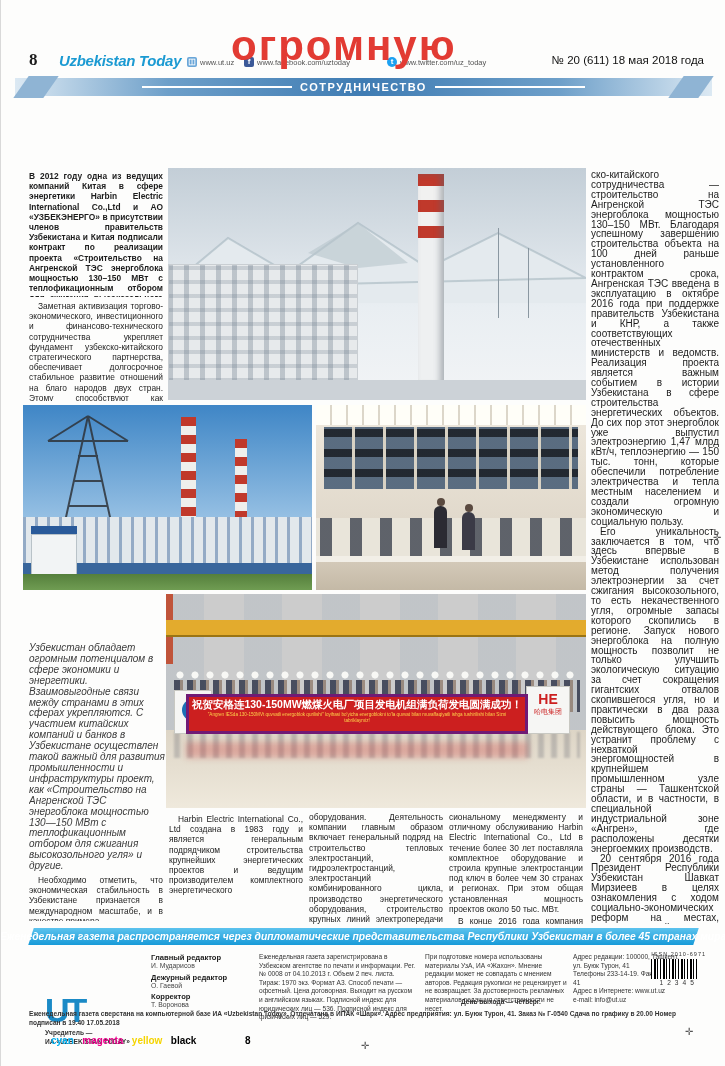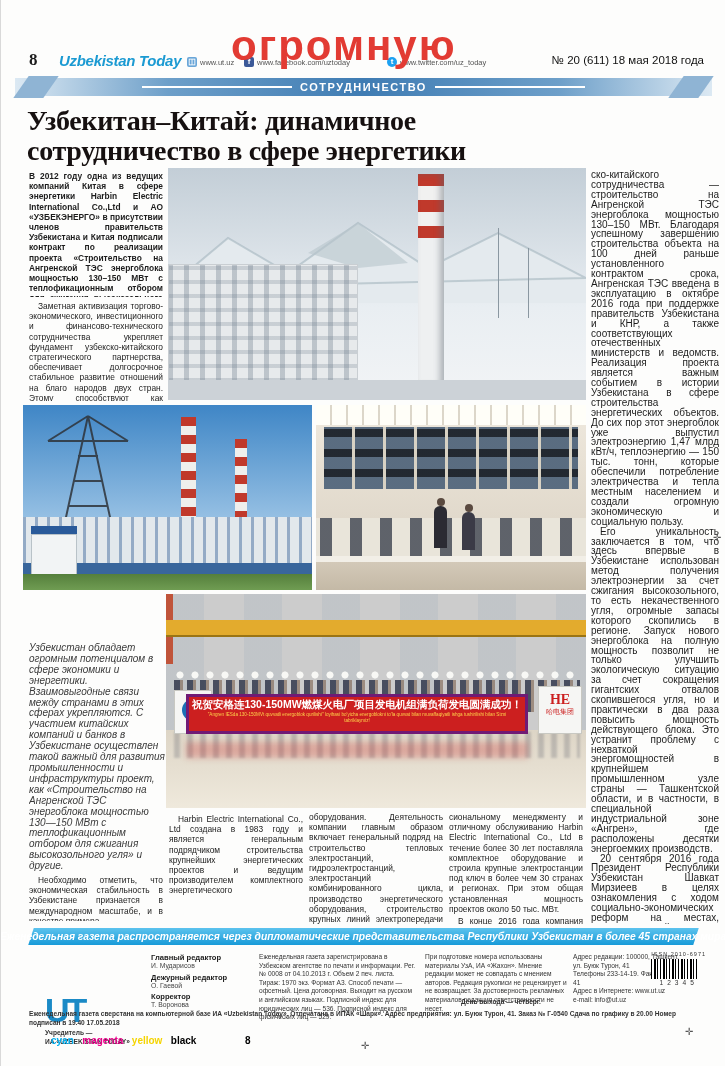--- a/index.html
+++ b/index.html
@@ -118,24 +118,20 @@
   <div class="abs cn-title" style="left:230px;top:24px;">огромную</div>
 
   <div class="abs banner">
     <div class="cap" style="left:6px;"></div>
     <div class="cap" style="right:6px;"></div>
     <div class="line"></div>
     <span class="lbl">СОТРУДНИЧЕСТВО</span>
     <div class="line"></div>
   </div>
 
-  <div class="abs headline" style="left:26px;top:106px;width:580px;">
-    <div>Узбекитан–Китай: динамичное</div>
-    <div>сотрудничество в сфере энергетики</div>
-  </div>
 
   <div class="abs col lead" style="left:28px;top:171px;width:134px;height:126px;">
     <p>В 2012 году одна из ведущих компаний Китая в сфере энергетики Harbin Electric International Co.,Ltd и АО «УЗБЕКЭНЕРГО» в присутствии членов правительств Узбекистана и Китая подписали контракт по реализации проекта «Строительство на Ангренской ТЭС энергоблока мощностью 130–150 МВт с теплофикационным отбором для сжигания высокозольного угля» на условиях под ключ.</p>
   </div>
   <div class="abs col" style="left:28px;top:301px;width:134px;height:100px;">
     <p class="ind">Заметная активизация торгово-экономического, инвестиционного и финансово-технического сотрудничества укрепляет фундамент узбекско-китайского стратегического партнерства, обеспечивает долгосрочное стабильное развитие отношений на благо народов двух стран. Этому способствуют как осуществляемые в последние годы масштабные преобразования и высокие</p>
   </div>
   <div class="abs col quote" style="left:28px;top:643px;width:136px;height:228px;">
     <p>Узбекистан обладает огромным потенциалом в сфере экономики и энергетики. Взаимовыгодные связи между странами в этих сферах укрепляются. С участием китайских компаний и банков в Узбекистане осуществлен такой важный для развития промышленности и инфраструктуры проект, как «Строительство на Ангренской ТЭС энергоблока мощностью 130—150 МВт с теплофикационным отбором для сжигания высокозольного угля» и другие.</p>
   </div>
@@ -184,21 +180,21 @@
     <div class="redcol"></div>
     <div class="crane"></div>
     <div class="heads"></div>
     <div class="bodies"></div>
     <div class="floor4"></div>
     <div class="refl2"></div>
     <div class="refl"></div>
     <div class="flag" style="left:8px;top:96px;width:36px;height:42px;">
       <span style="display:inline-block;margin-top:8px;width:22px;height:22px;border-radius:50%;background:#1b6fb5;color:#fff;font-size:9px;font-weight:bold;line-height:22px;">UE</span>
     </div>
-    <div class="flag" style="right:4px;top:92px;width:42px;height:46px;font-family:Liberation Serif, serif;">
+    <div class="flag" style="right:16px;top:92px;width:42px;height:46px;">
       <div style="margin-top:5px;color:#cc1f1f;font-weight:900;font-size:14px;line-height:15px;">HE</div>
       <div style="color:#cc1f1f;font-size:7px;">哈电集团</div>
     </div>
     <div class="rbanner">
       <div class="zh">祝贺安格连130-150MW燃煤火电厂项目发电机组满负荷发电圆满成功！</div>
       <div class="uz">"Angren IESda 130-150MVt quvvatli energoblok qurilishi" loyihasi bo'yicha energoblokni to'la quvvat bilan muvaffaqiyatli ishga tushirilishi bilan Sizni tabriklaymiz!</div>
     </div>
   </div>
 
   <div class="abs col" style="left:168px;top:812px;width:134px;height:112px;">

